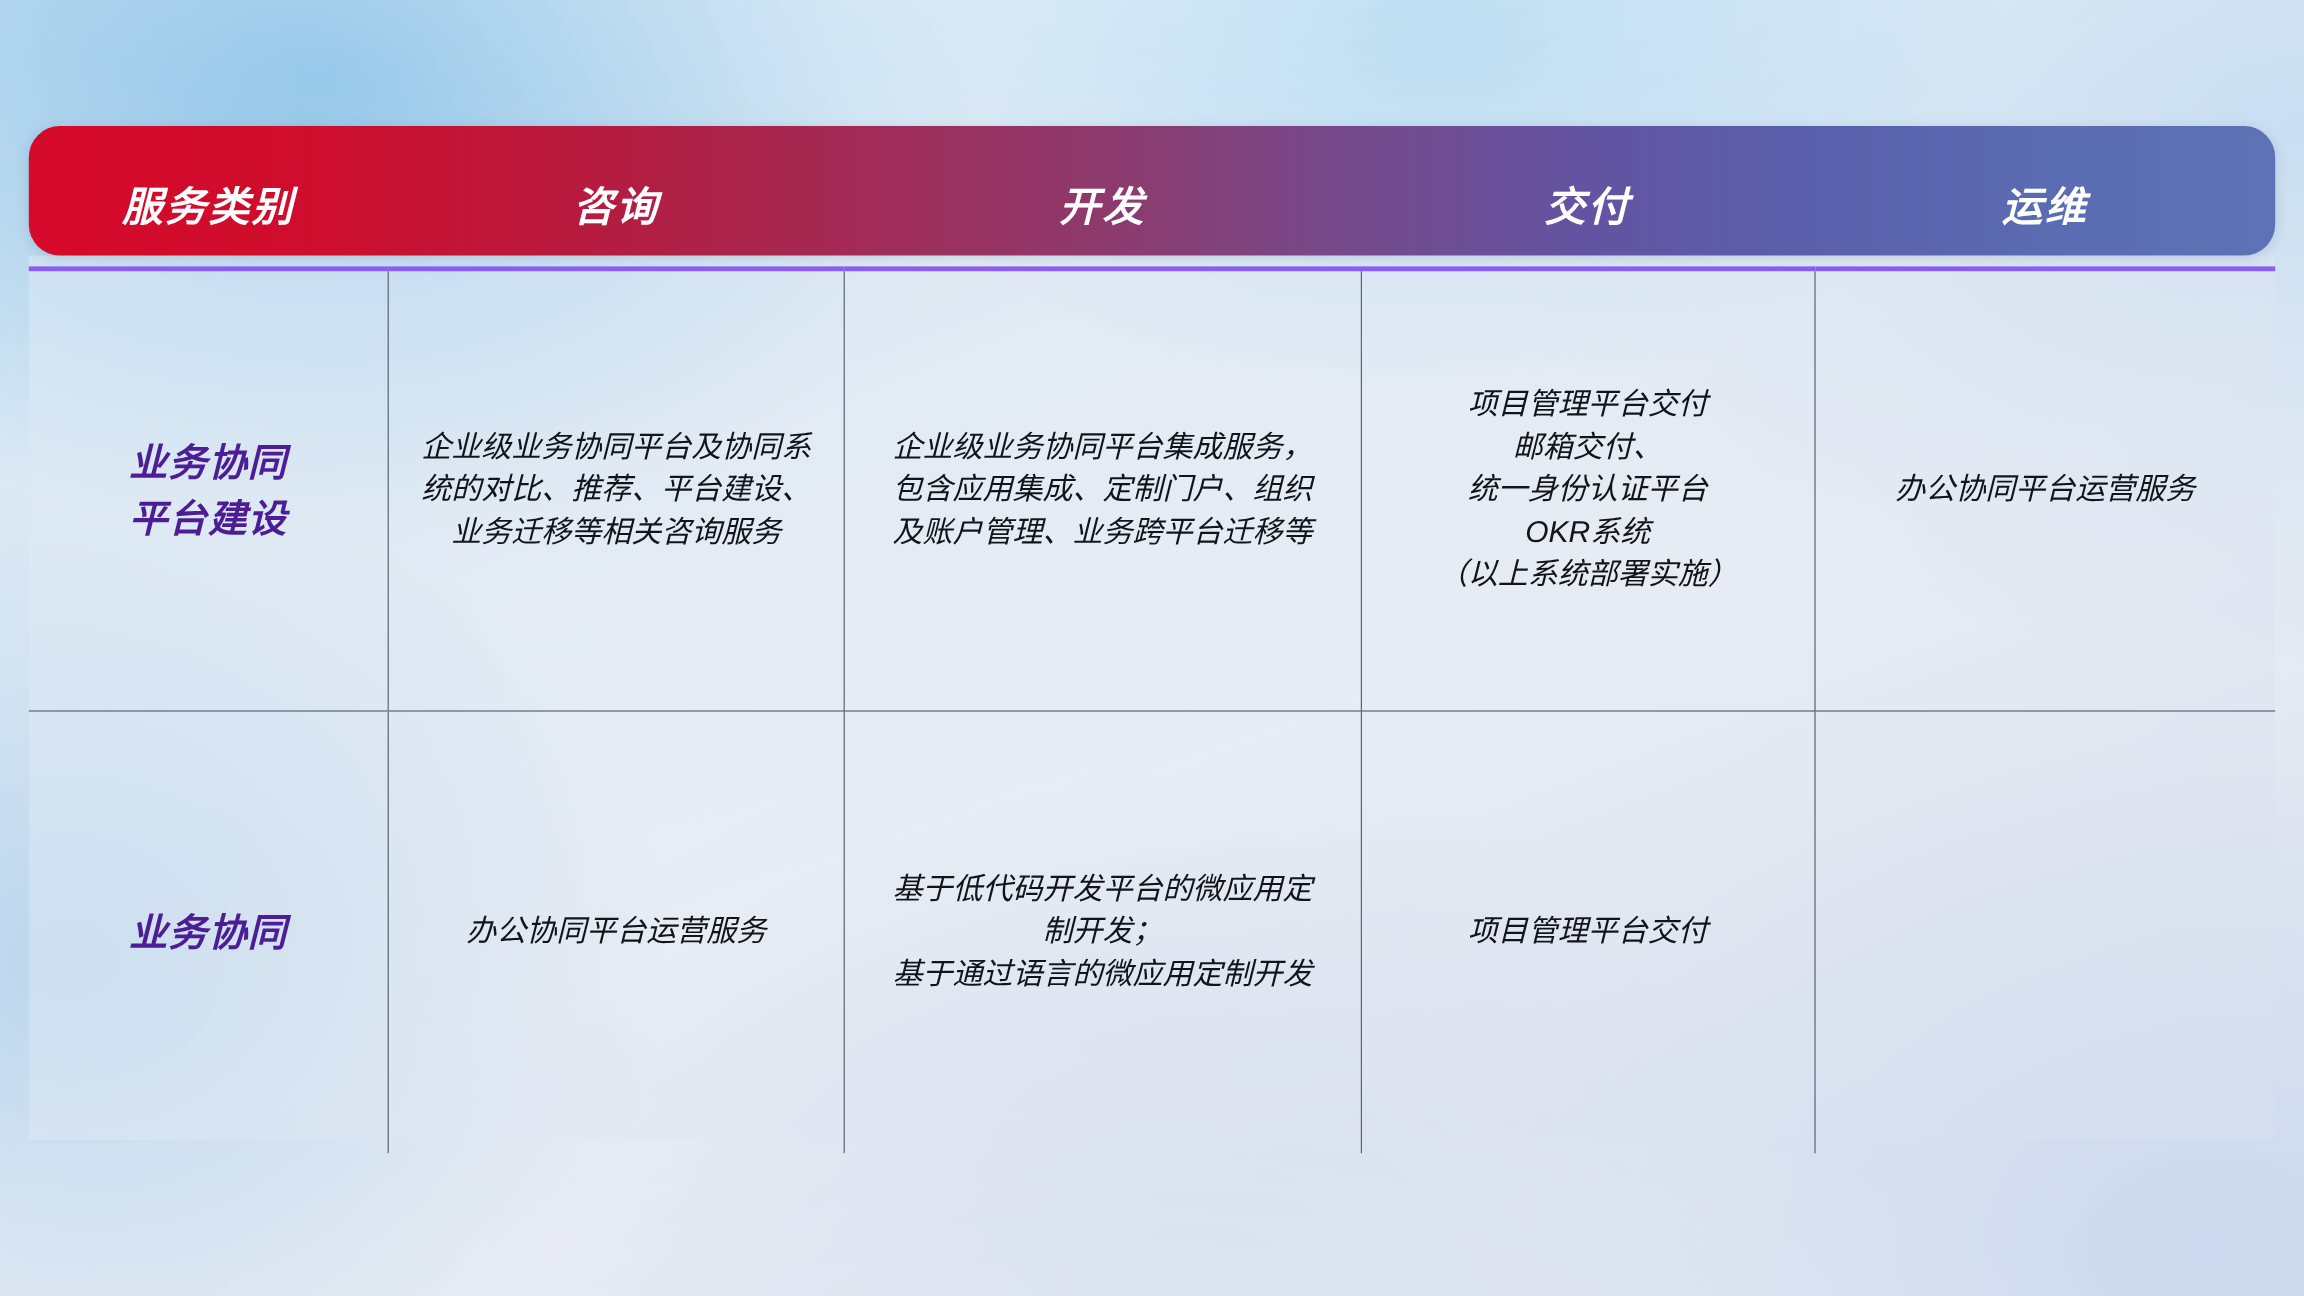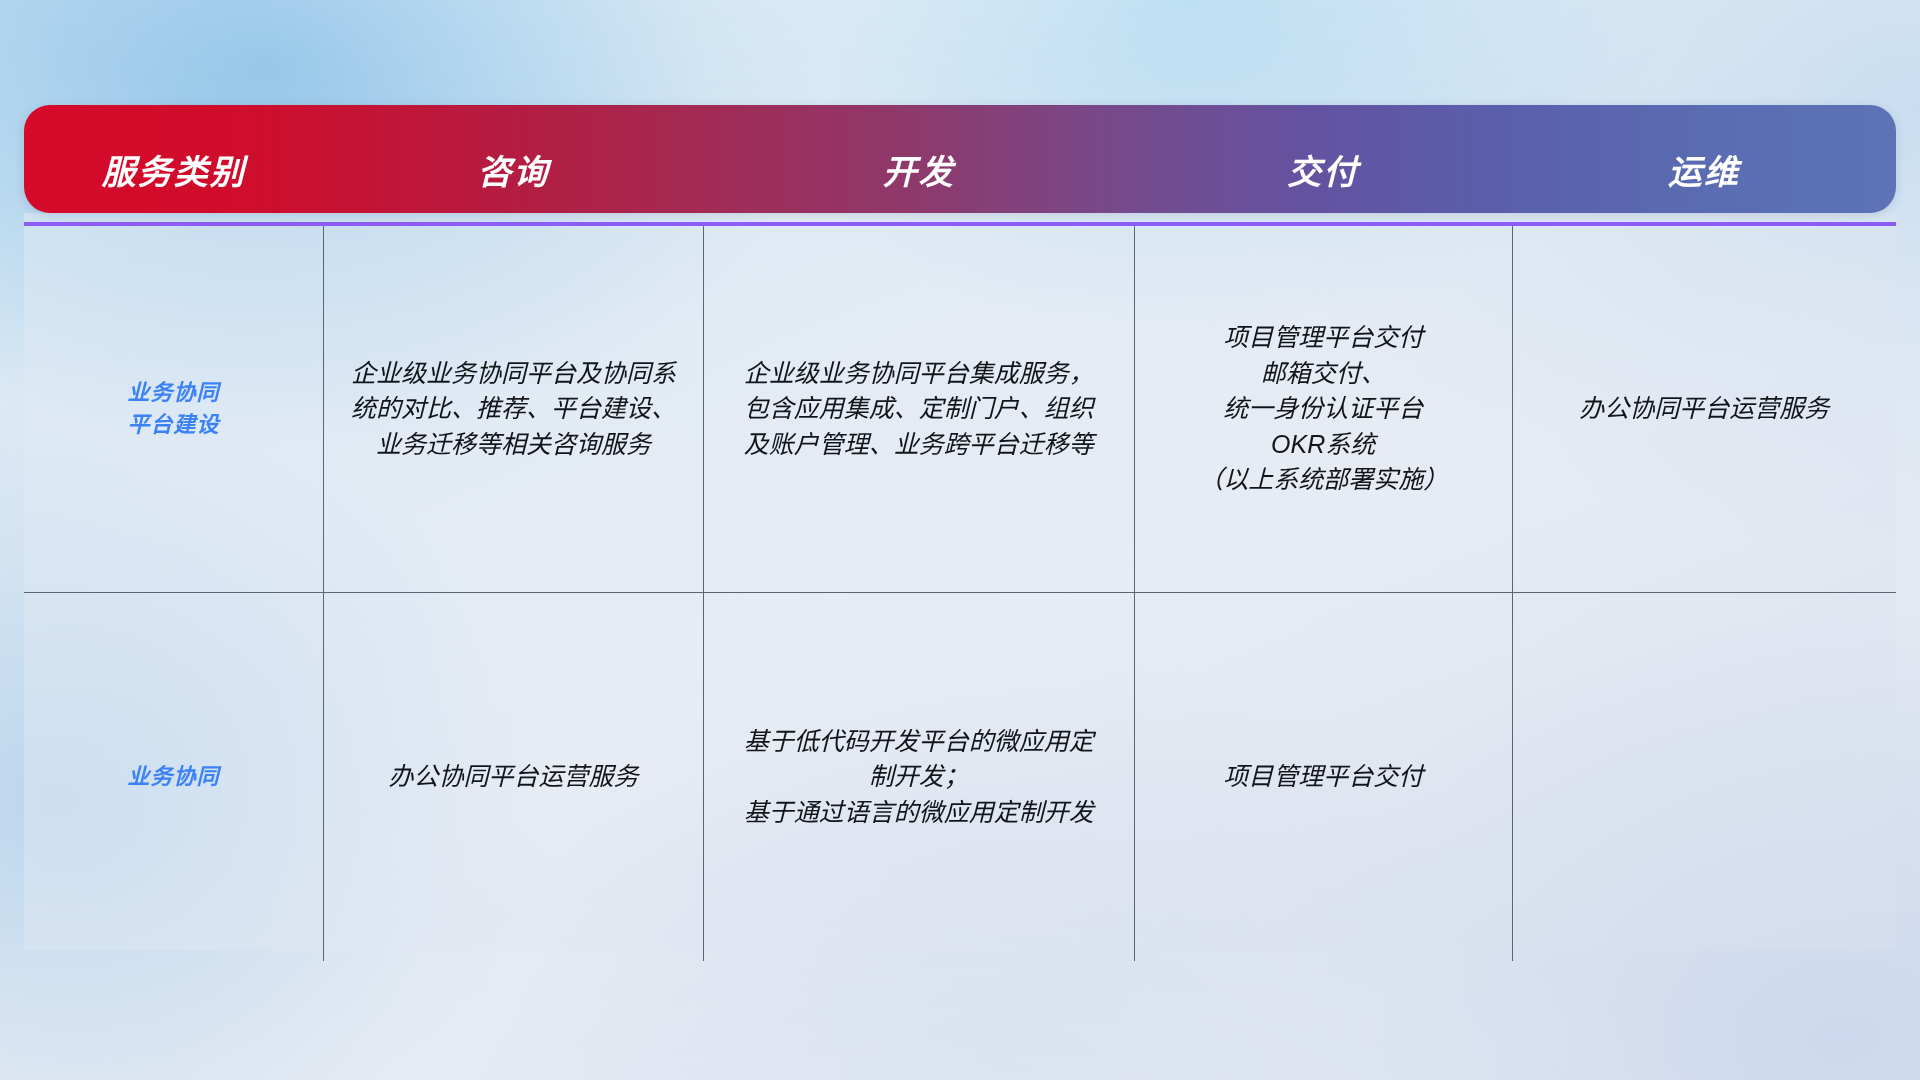--- a/index.html
+++ b/index.html
@@ -106,23 +106,23 @@
     background: transparent;
   }
   tbody tr.r1 { height: 255px; }
   tbody tr.r2 { height: 225px; }
   tbody tr.r3 { height: 255px; }
 
   
   tbody td.cat {
     border-left: none;
     border-right: none;
-    color: #3b82f6;
+    color: #4c1d95;
     font-weight: bold;
-    font-size: 22px;
+    font-size: 32px;
     line-height: 1.45;
     letter-spacing: 1px;
   }
   tbody tr:first-child td { border-top: 4px solid #8b5cf6; }
   tbody tr:last-child td { border-bottom: none; }
   tbody td.last-col { border-right: none; margin-top: 24px; }
 
   
   .body-sheet {
     position: absolute;

